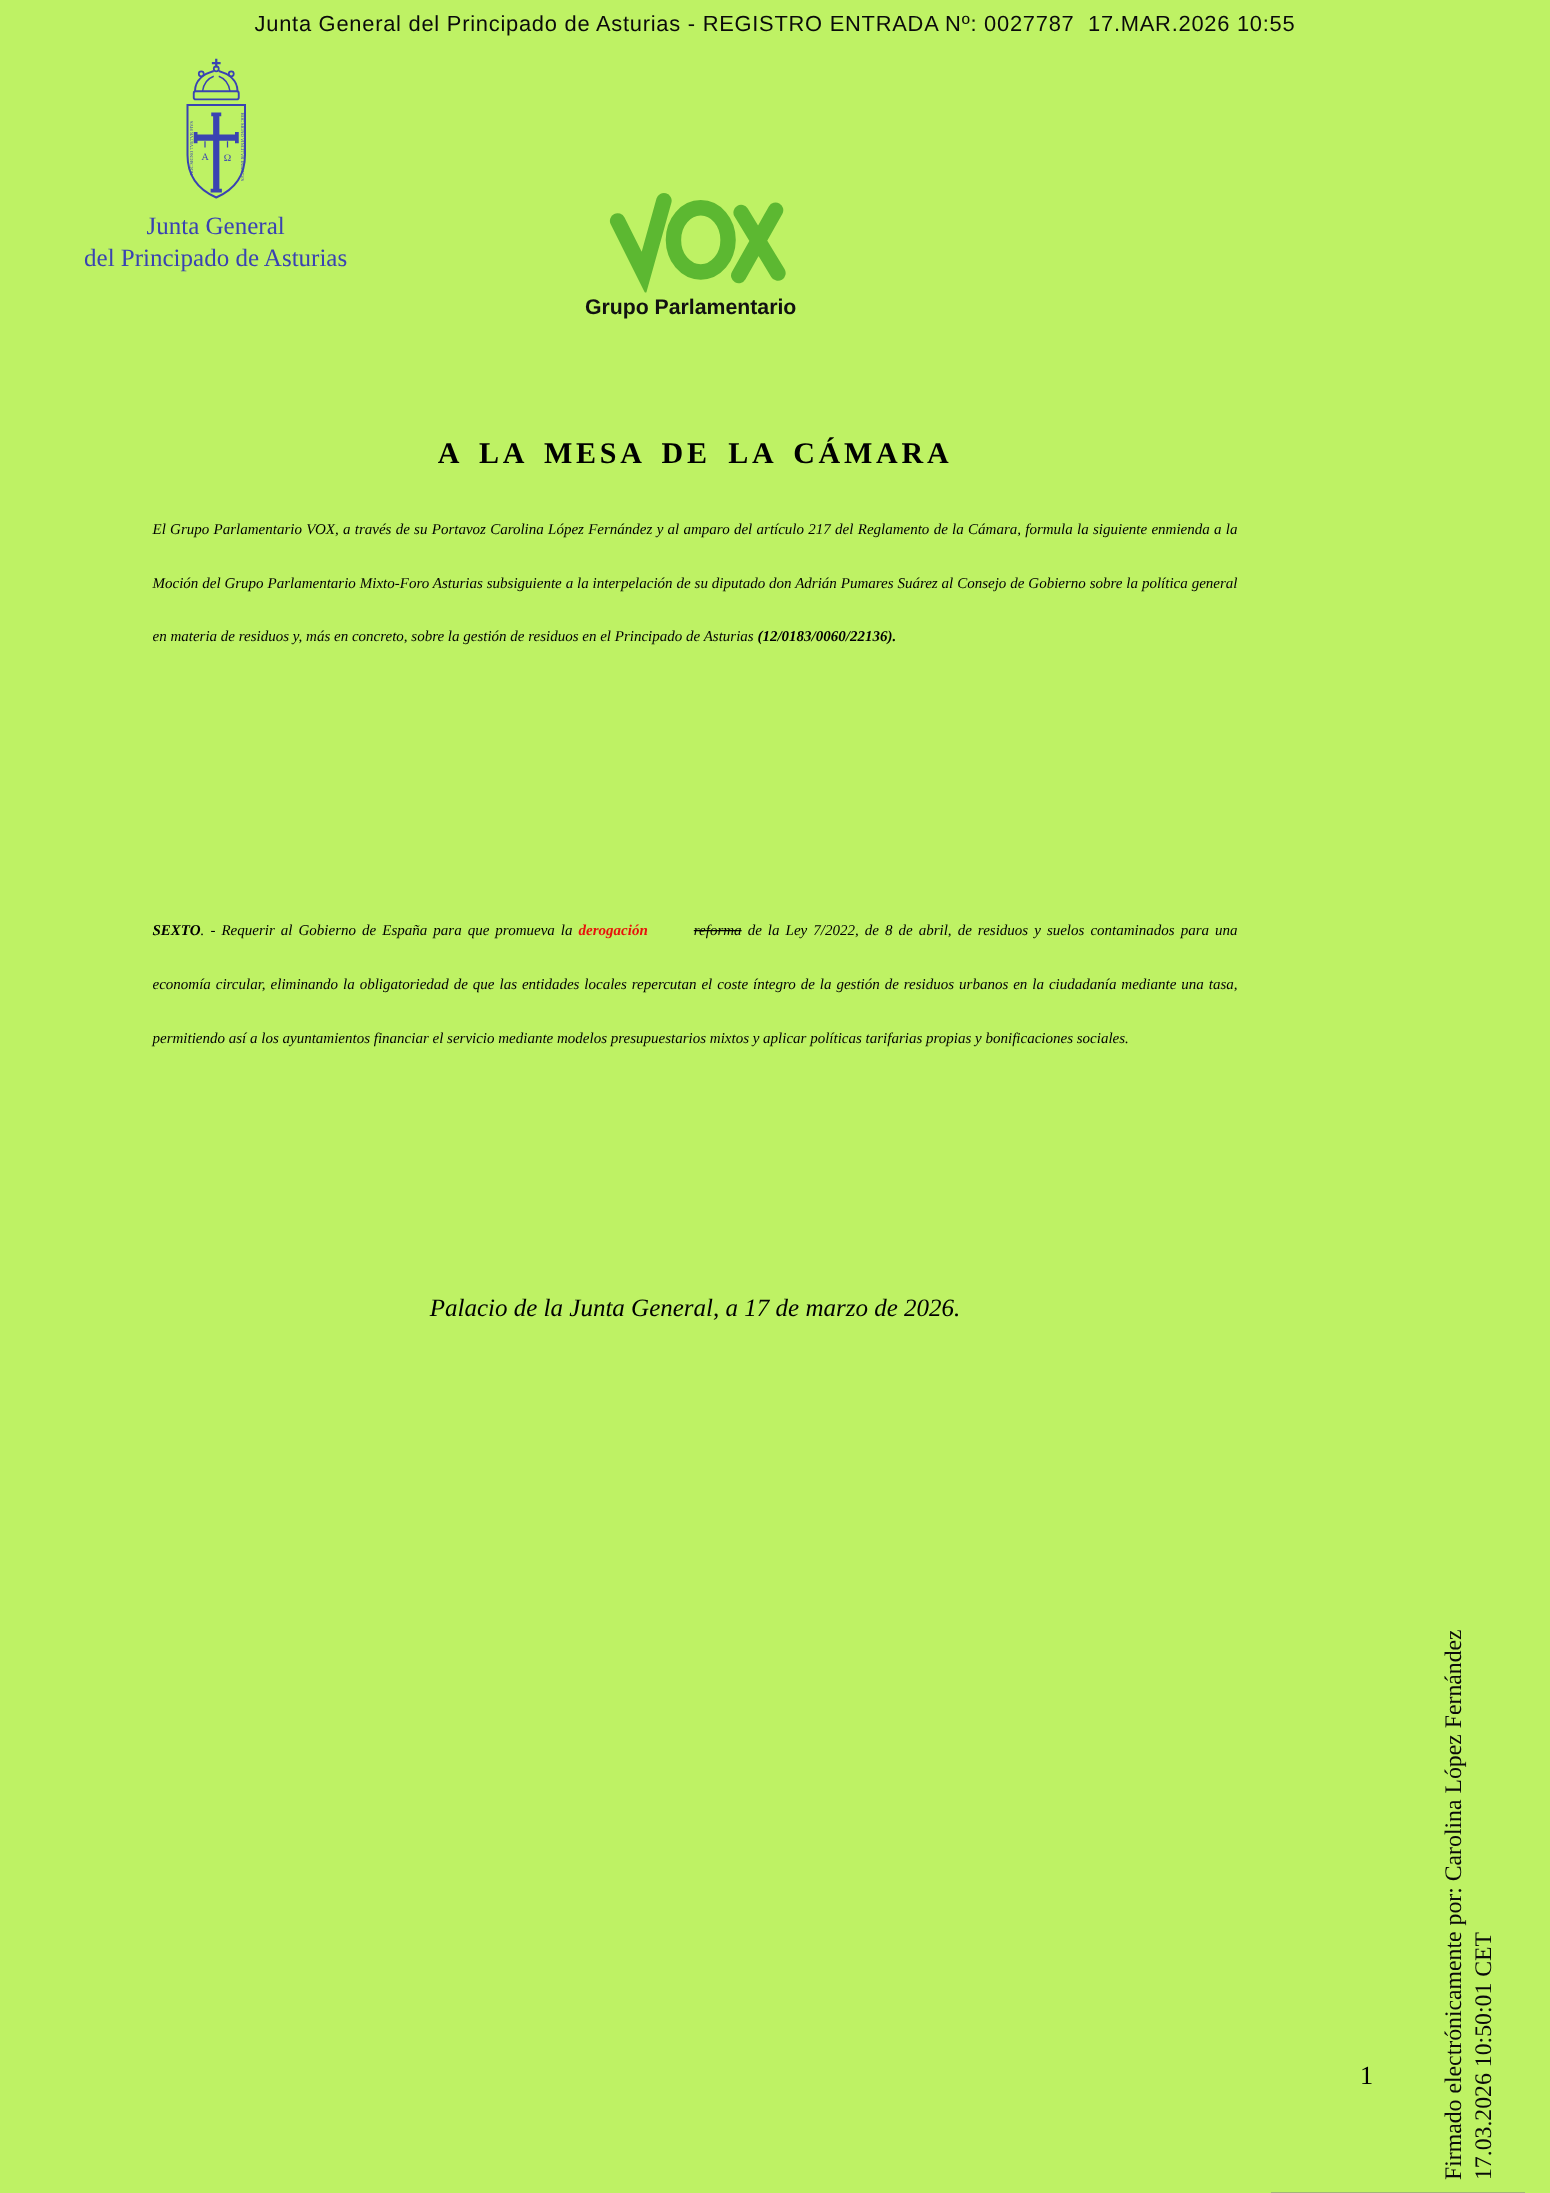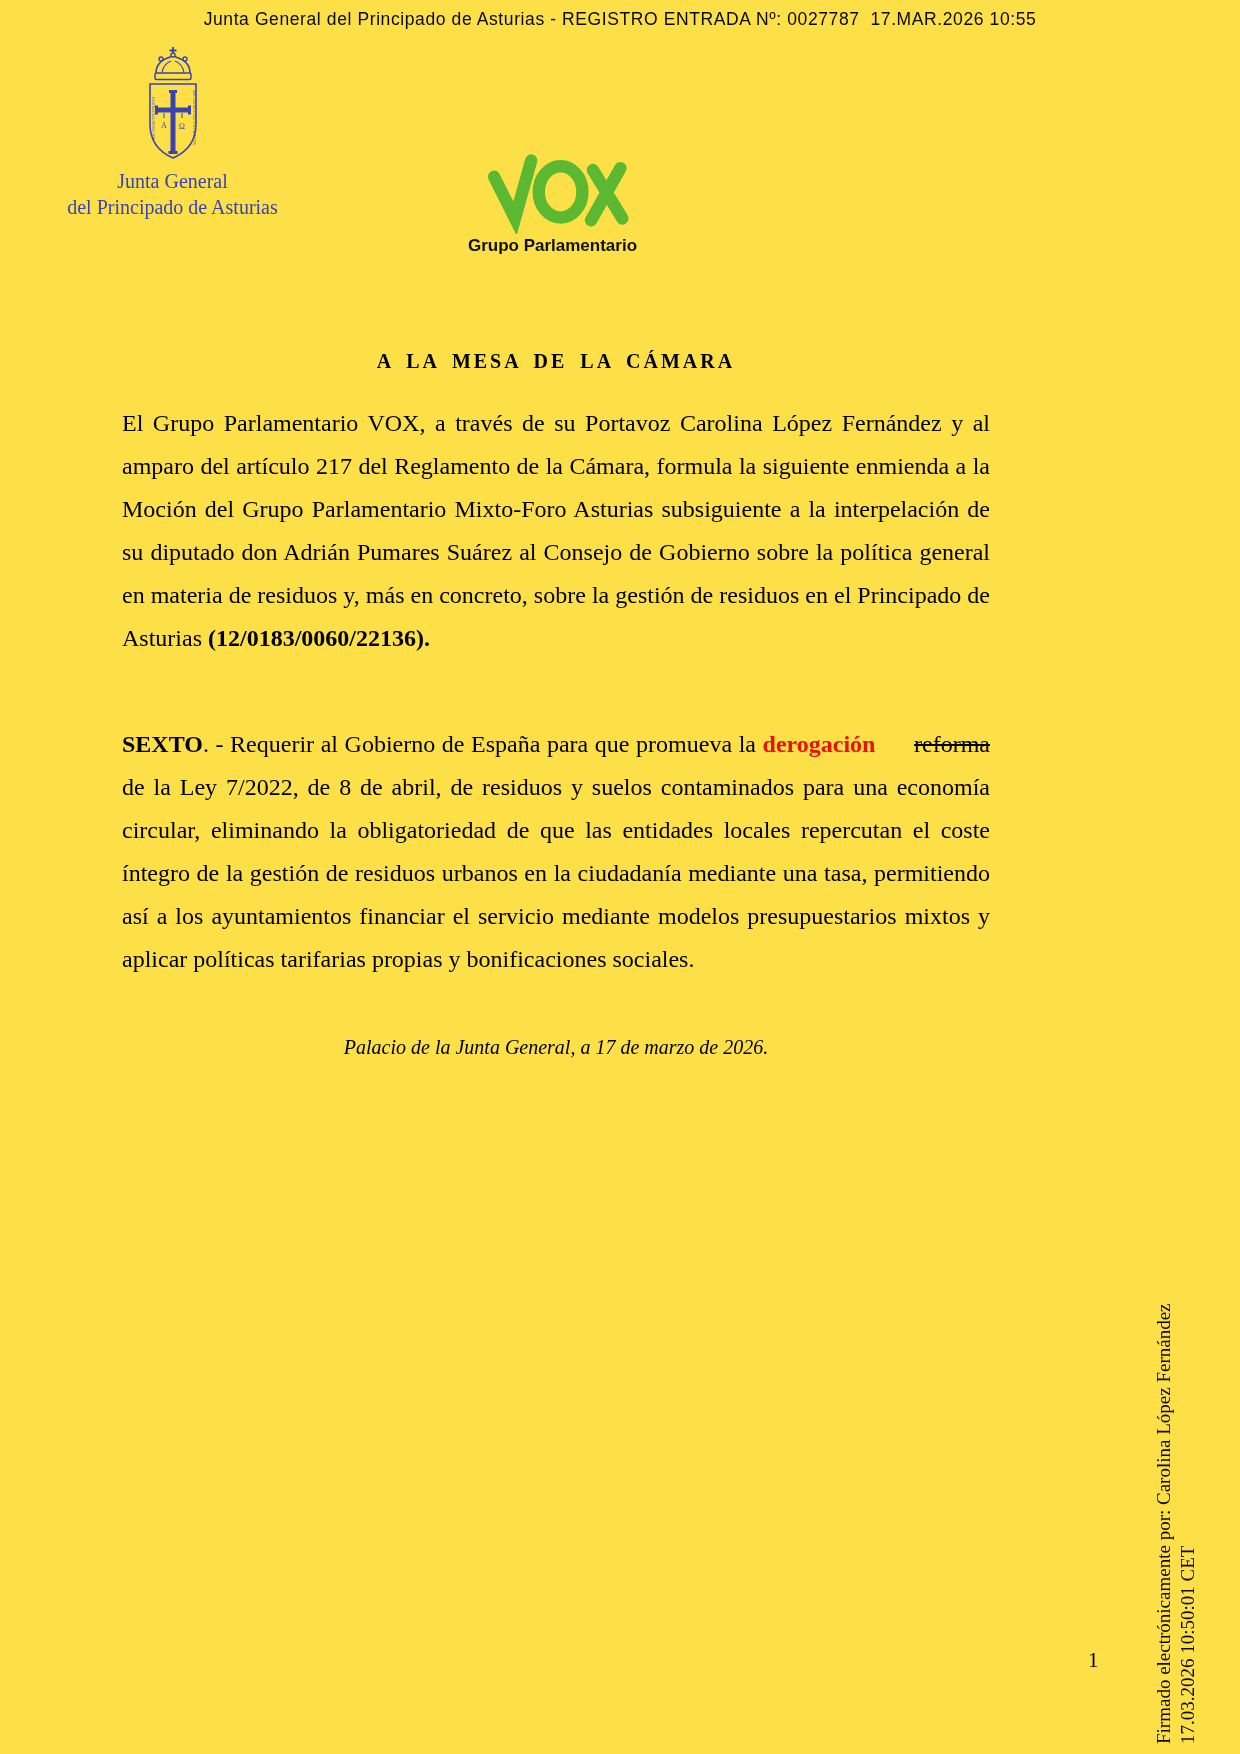--- a/index.html
+++ b/index.html
@@ -1,17 +1,17 @@
 <!DOCTYPE html>
 <html style="--accent-red: #e8120b; --emblem-blue: #3a43b2; --vox-green: #5cb831;"><head>
 <meta charset="utf-8">
 <style>
   html,body{margin:0;padding:0;background:#888;}
   .page{
-    position:relative;width:1240px;height:1754px;background:#fde047;
+    position:relative;width:1240px;height:1754px;background:#bef264;
     font-family:"Liberation Serif",serif;color:#000;overflow:hidden;
     margin:0 auto;
   }
   .registry-header{
     position:absolute;top:9px;left:0;width:100%;text-align:center;
     font-family:"Liberation Sans",sans-serif;font-size:17.5px;
     letter-spacing:0.6px;white-space:pre;color:#0a0a0a;
   }
   
   .institution{position:absolute;left:40px;top:46px;width:265px;text-align:center;color:var(--emblem-blue,#3a43b2);}
@@ -20,27 +20,27 @@
   
   .party{position:absolute;left:460px;top:146px;width:185px;text-align:center;}
   .vox-logo{display:block;margin:0 auto;color:var(--vox-green,#5cb831);}
   .party-subtitle{
     margin-top:2px;font-family:"Liberation Sans",sans-serif;
     font-weight:bold;font-size:17px;color:#111;
   }
   
   .salutation,.section-heading{
     position:absolute;left:122px;width:868px;text-align:center;
-    font-weight:bold;font-size:20px;letter-spacing:3px;word-spacing:5px;
+    font-weight:bold;font-size:24px;letter-spacing:3px;word-spacing:5px;
   }
   .salutation{top:350px;}
   .section-heading{top:688px;}
   .body-text{
     position:absolute;left:122px;width:868px;margin:0;
-    font-size:24px;line-height:43px;text-align:justify;
+    font-size:12px;line-height:43px;text-align:justify;font-style:italic;
   }
   .intro{top:402px;}
   .amendment{top:723px;}
   .bold{font-weight:bold;}
   .red{color:var(--accent-red,#e8120b);font-weight:bold;}
   .strike{text-decoration:line-through;margin-left:32px;}
   .closing{
     position:absolute;left:122px;top:1036px;width:868px;
     text-align:center;font-size:20px;font-style:italic;
   }

